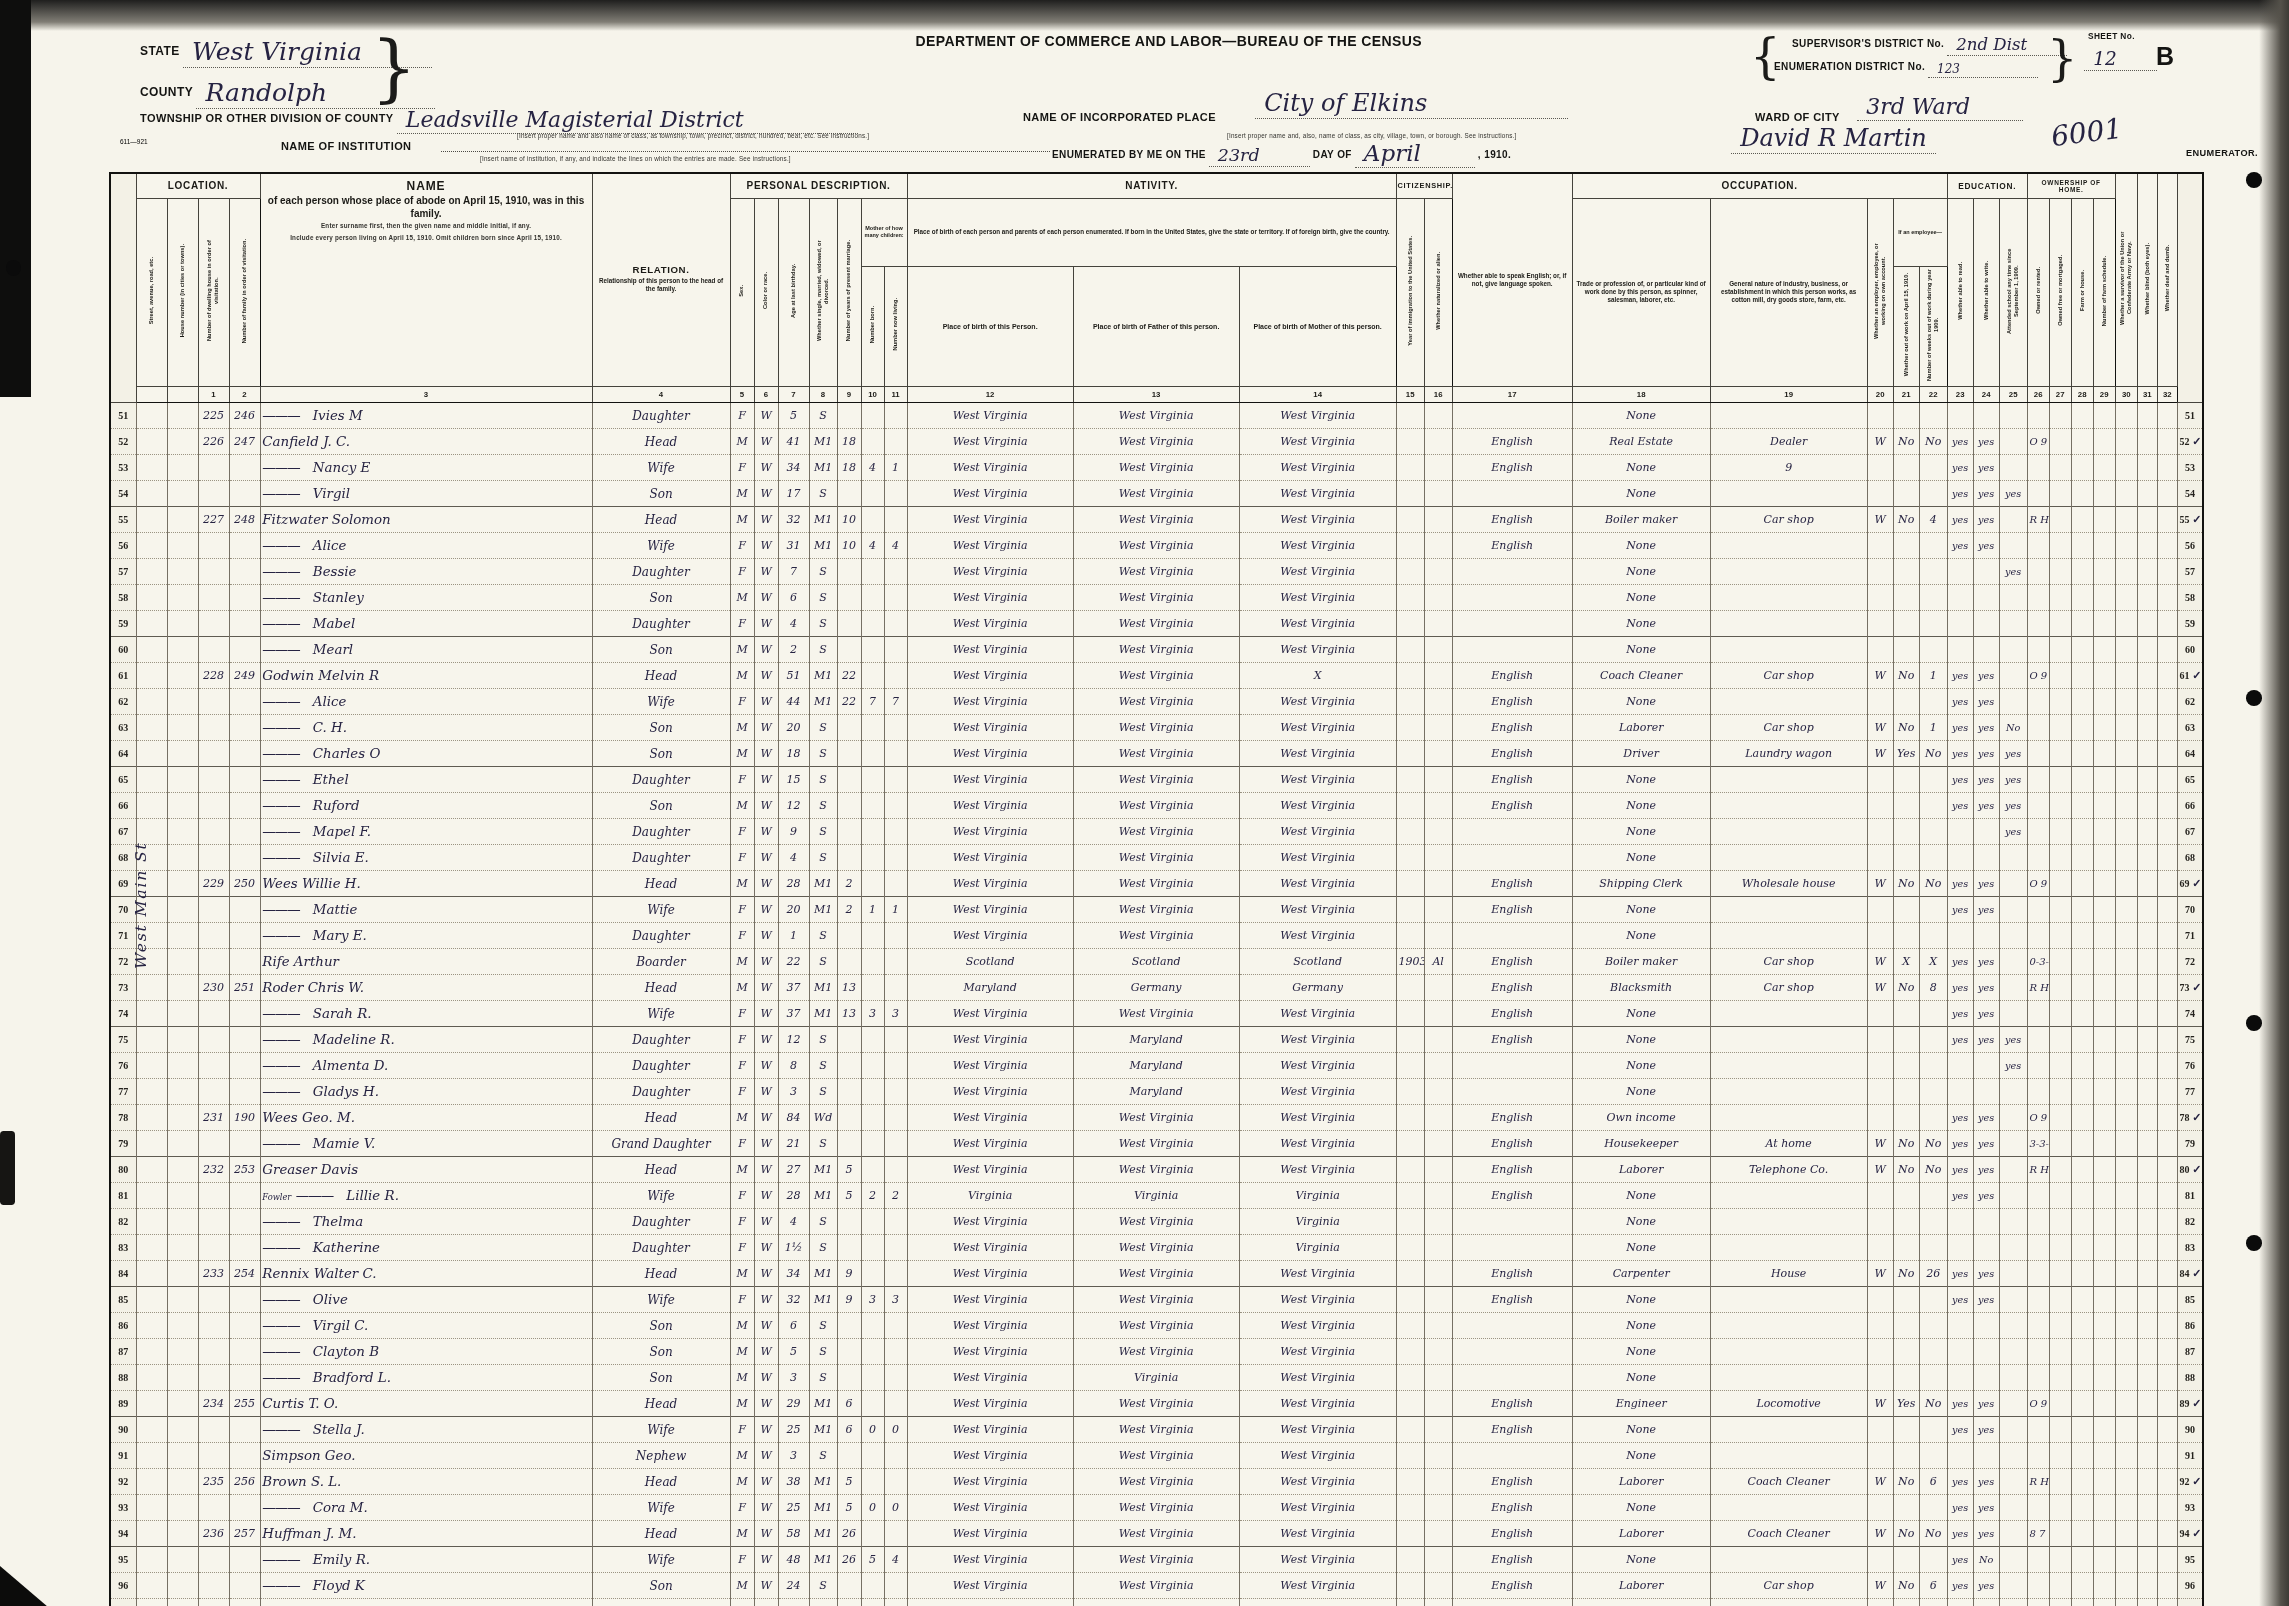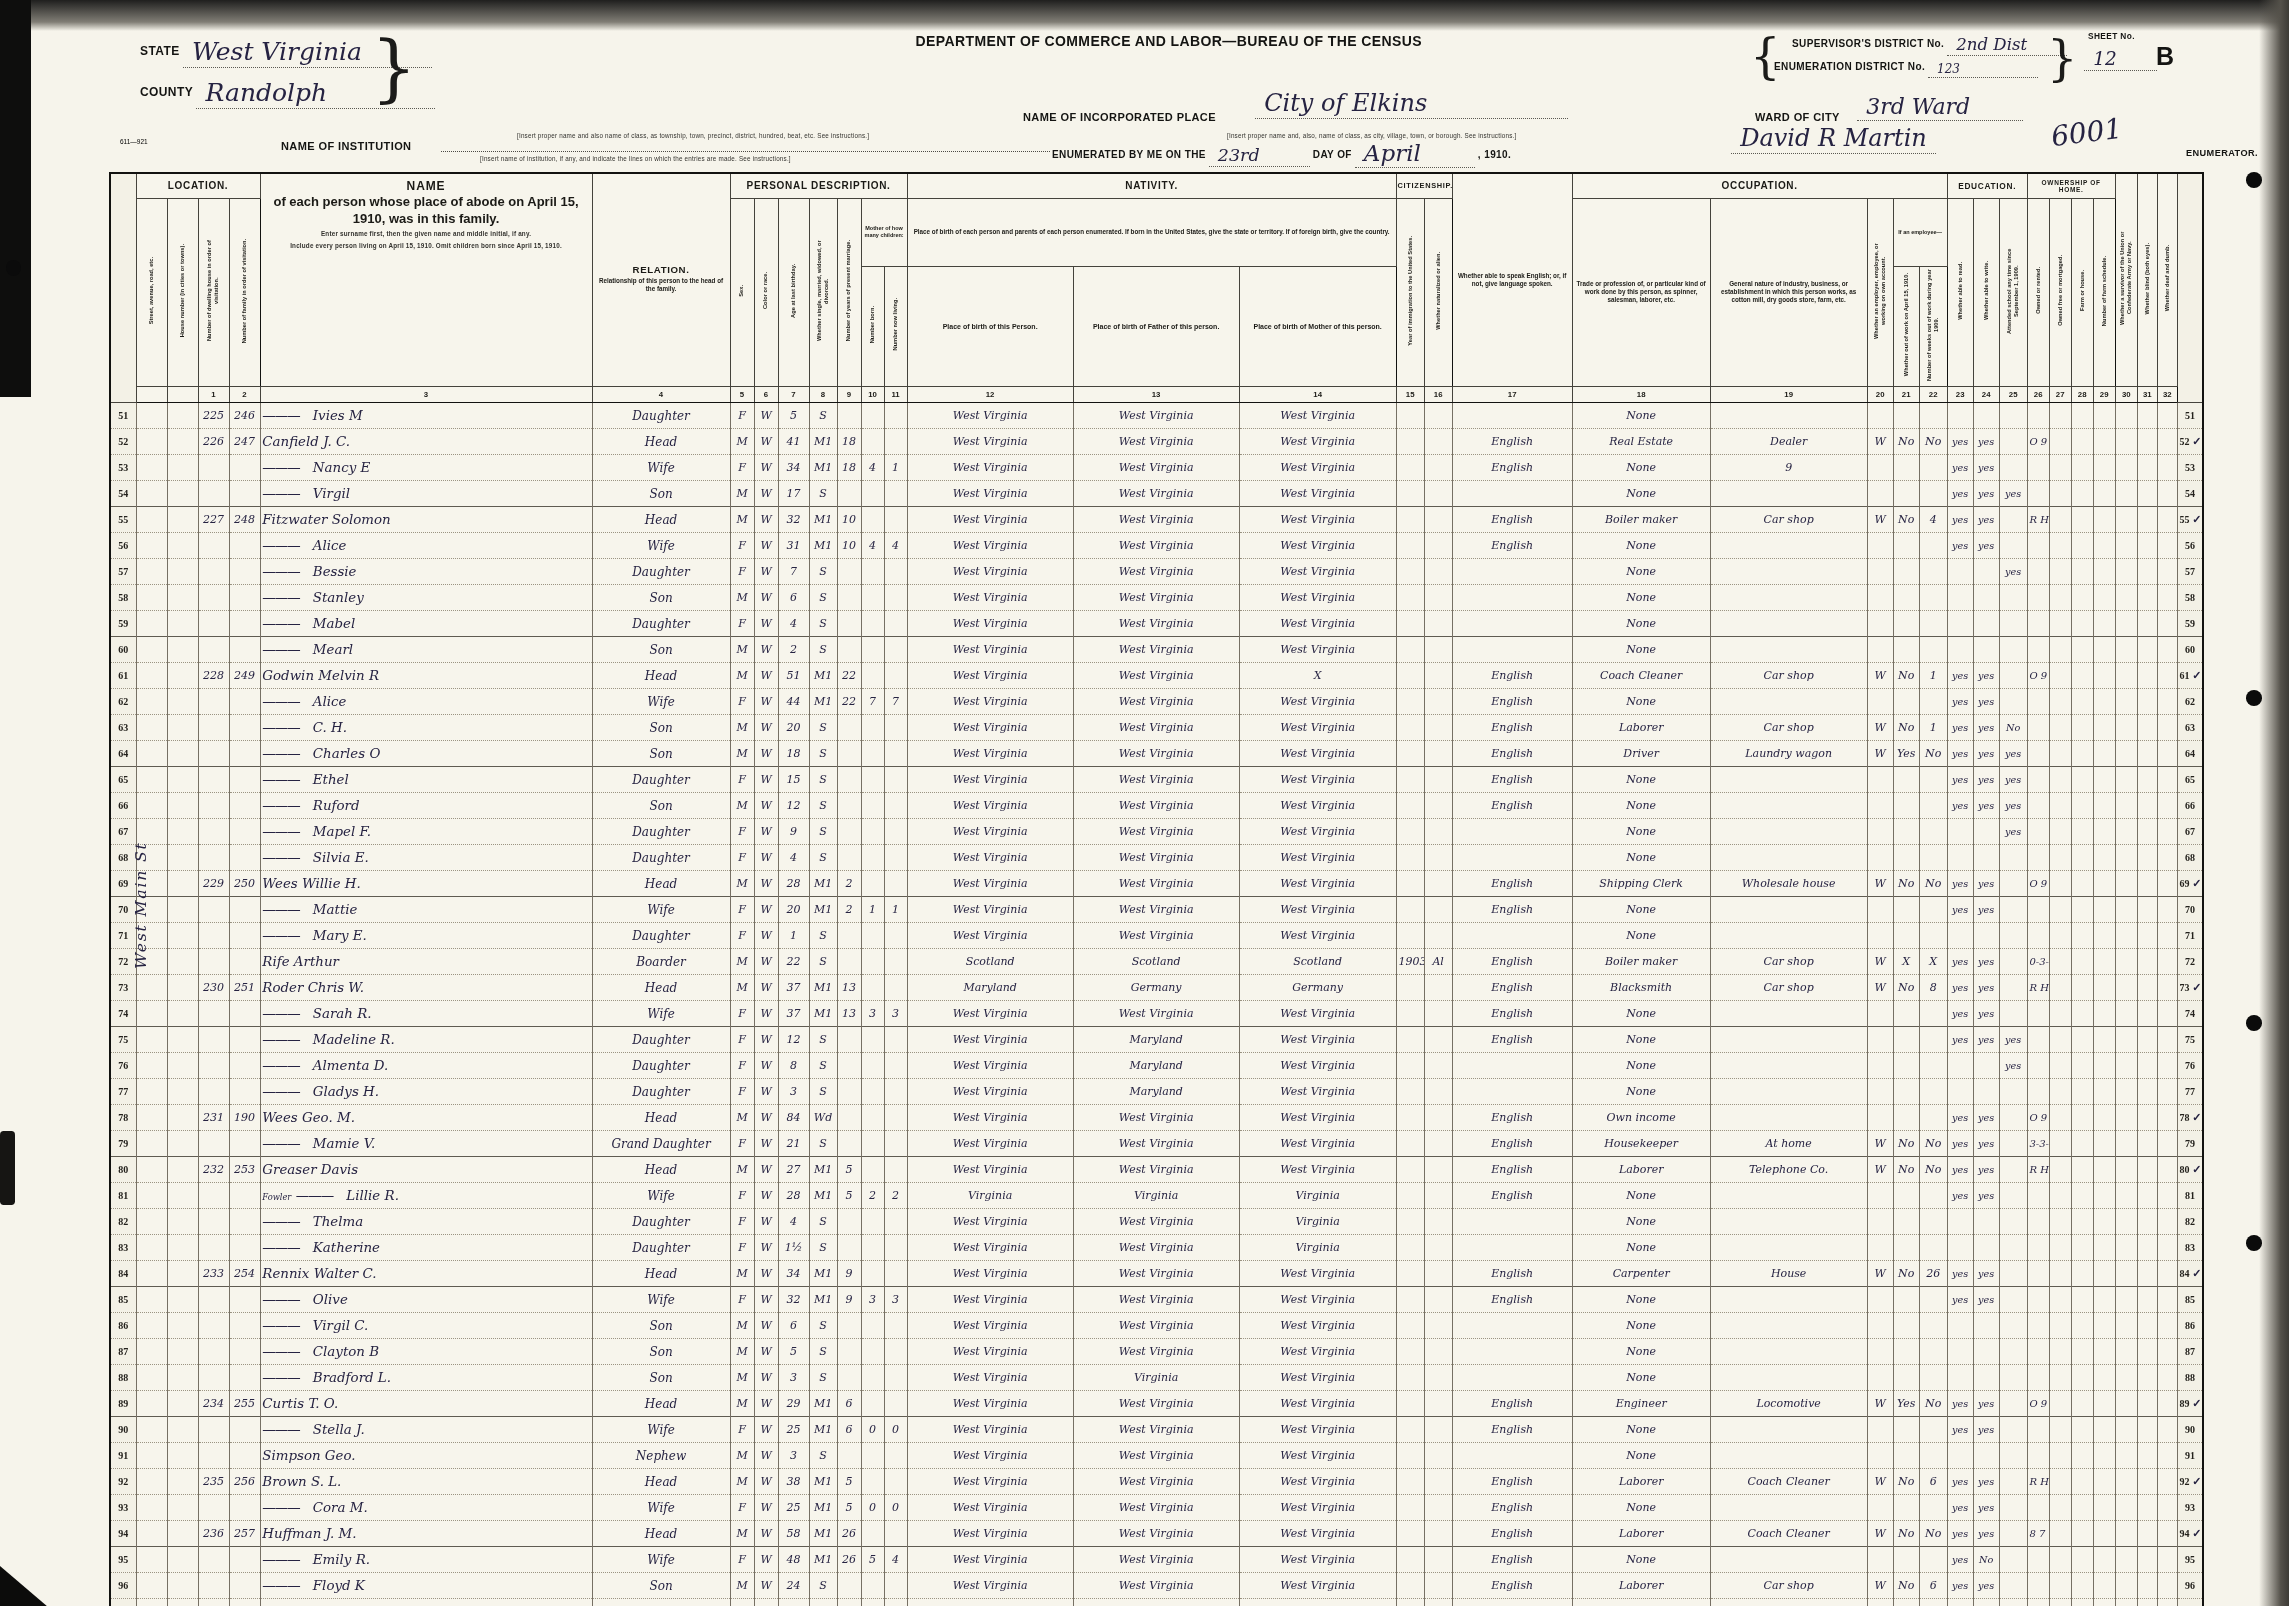--- a/index.html
+++ b/index.html
@@ -59,20 +59,24 @@
     <span class="hw uld" style="font-size:25px;display:inline-block;min-width:231px;vertical-align:-5.5px">West Virginia</span>
   </div>
   <div class="abs" style="left:140px;top:78px;font-size:12px">
     <span class="lab">COUNTY</span>
     <span class="hw uld" style="font-size:25px;display:inline-block;min-width:220px;vertical-align:-5.5px">Randolph</span>
   </div>
   <div class="abs brace" style="left:371px;top:26px;font-size:72px">}</div>
 
   <div class="abs lab" style="left:591px;top:33px;width:831px;text-align:right;font-size:14px">DEPARTMENT OF COMMERCE AND LABOR—BUREAU OF THE CENSUS</div>
 
+  <div class="abs" style="left:140px;top:107px;font-size:11px">
+    <span class="lab">TOWNSHIP OR OTHER DIVISION OF COUNTY</span>
+    <span class="hw uld" style="font-size:22px;display:inline-block;min-width:443px;vertical-align:-4.6px">Leadsville Magisterial District</span>
+  </div>
   <div class="abs tiny" style="left:517px;top:132px">[Insert proper name and also name of class, as township, town, precinct, district, hundred, beat, etc.  See instructions.]</div>
 
   <div class="abs lab" style="left:1023px;top:111px;font-size:11px">NAME OF INCORPORATED PLACE</div>
   <div class="abs hw uld" style="left:1255px;top:89px;font-size:24px;min-width:295px">City of Elkins</div>
   <div class="abs tiny" style="left:1227px;top:132px">[Insert proper name and, also, name of class, as city, village, town, or borough.  See instructions.]</div>
 
   <div class="abs lab" style="left:1755px;top:111px;font-size:11px">WARD OF CITY</div>
   <div class="abs hw uld" style="left:1857px;top:94px;font-size:22px;min-width:148px">3rd Ward</div>
 
   <div class="abs brace" style="left:1750px;top:28px;font-size:48px">{</div>
@@ -143,21 +147,21 @@
         <col style="width:20px">
         <col style="width:20px">
       <col style="width:26px">
     </colgroup>
     <thead>
       <tr>
         <th rowspan="4" class="lnc"></th>
         <th colspan="4" class="gt thick">LOCATION.</th>
         <th rowspan="3" class="thick" style="vertical-align:top">
           <div style="font-size:12px;letter-spacing:0.9px;margin-top:3.7px">NAME</div>
-          <div class="hsm" style="font-size:13px">of each person whose place of abode on April 15, 1910, was in this family.</div>
+          <div class="hsm" style="font-size:10px">of each person whose place of abode on April 15, 1910, was in this family.</div>
           <div class="tiny" style="font-weight:bold">Enter surname first, then the given name and middle initial, if any.</div>
           <div class="tiny" style="font-weight:bold;margin-top:4.6px">Include every person living on April 15, 1910.  Omit children born since April 15, 1910.</div>
         </th>
         <th rowspan="3" class="thick" style="vertical-align:middle">
           <div style="font-size:9.7px;letter-spacing:0.6px">RELATION.</div>
           <div class="hsm">Relationship of this person to the head of the family.</div>
         </th>
         <th colspan="7" class="gt thick">PERSONAL DESCRIPTION.</th>
         <th colspan="3" class="gt thick">NATIVITY.</th>
         <th colspan="2" class="gt thick" style="font-size:7.4px">CITIZENSHIP.</th>

